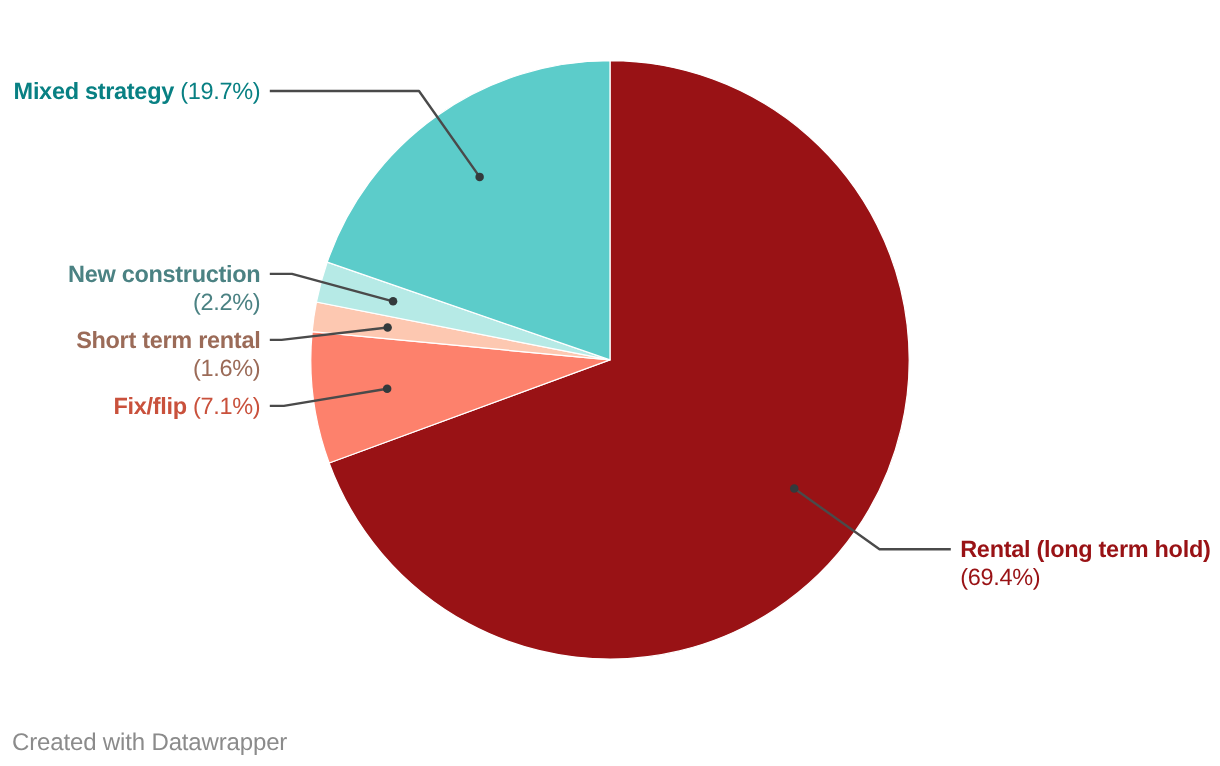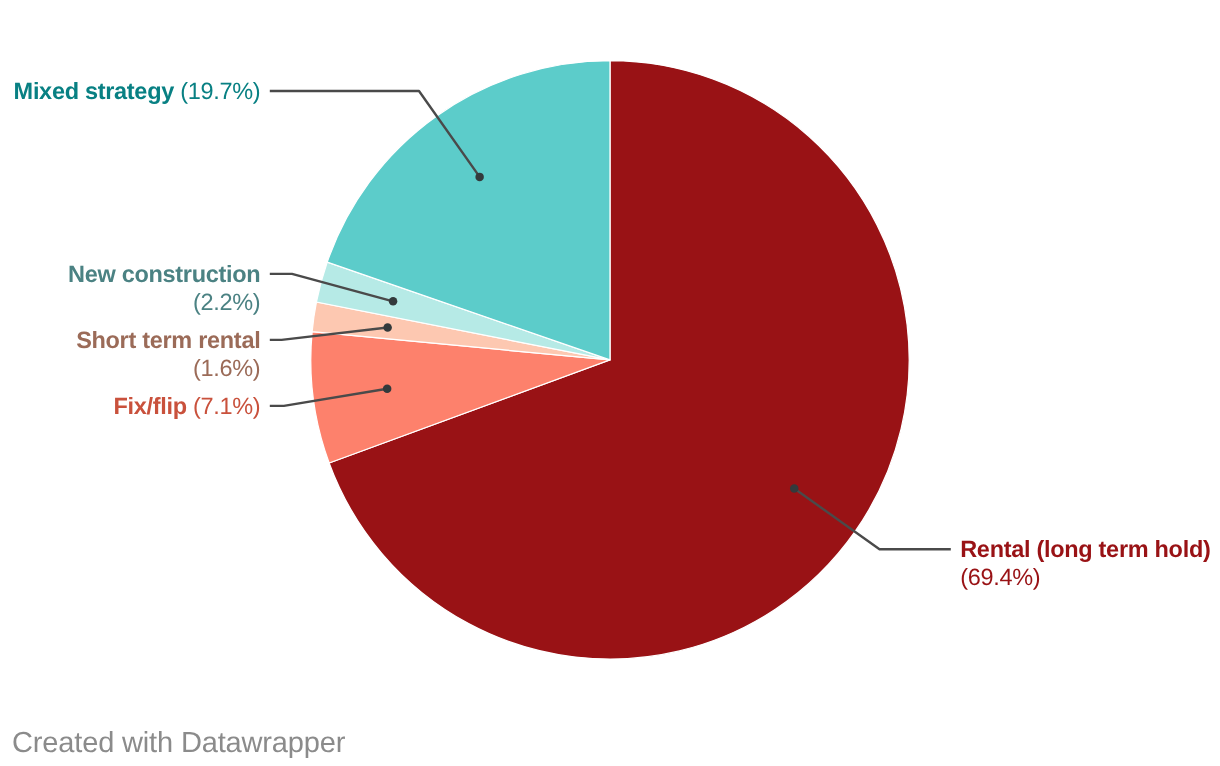--- a/index.html
+++ b/index.html
@@ -36,21 +36,21 @@
     font-size: 23.5px;
     letter-spacing: -0.30px;
   }
   .slice-label-name { font-weight: 700; }
   .slice-label-value { font-weight: 400; }
 
   .footer-credit {
     position: absolute;
     left: 12px;
     top: 732px;
-    font-size: 29px;
+    font-size: 24px;
     line-height: 22px;
     color: #8b8b8b;
     letter-spacing: -0.15px;
     white-space: nowrap;
     -webkit-user-select: none;
   }
 </style>
 </head>
 <body>
 

